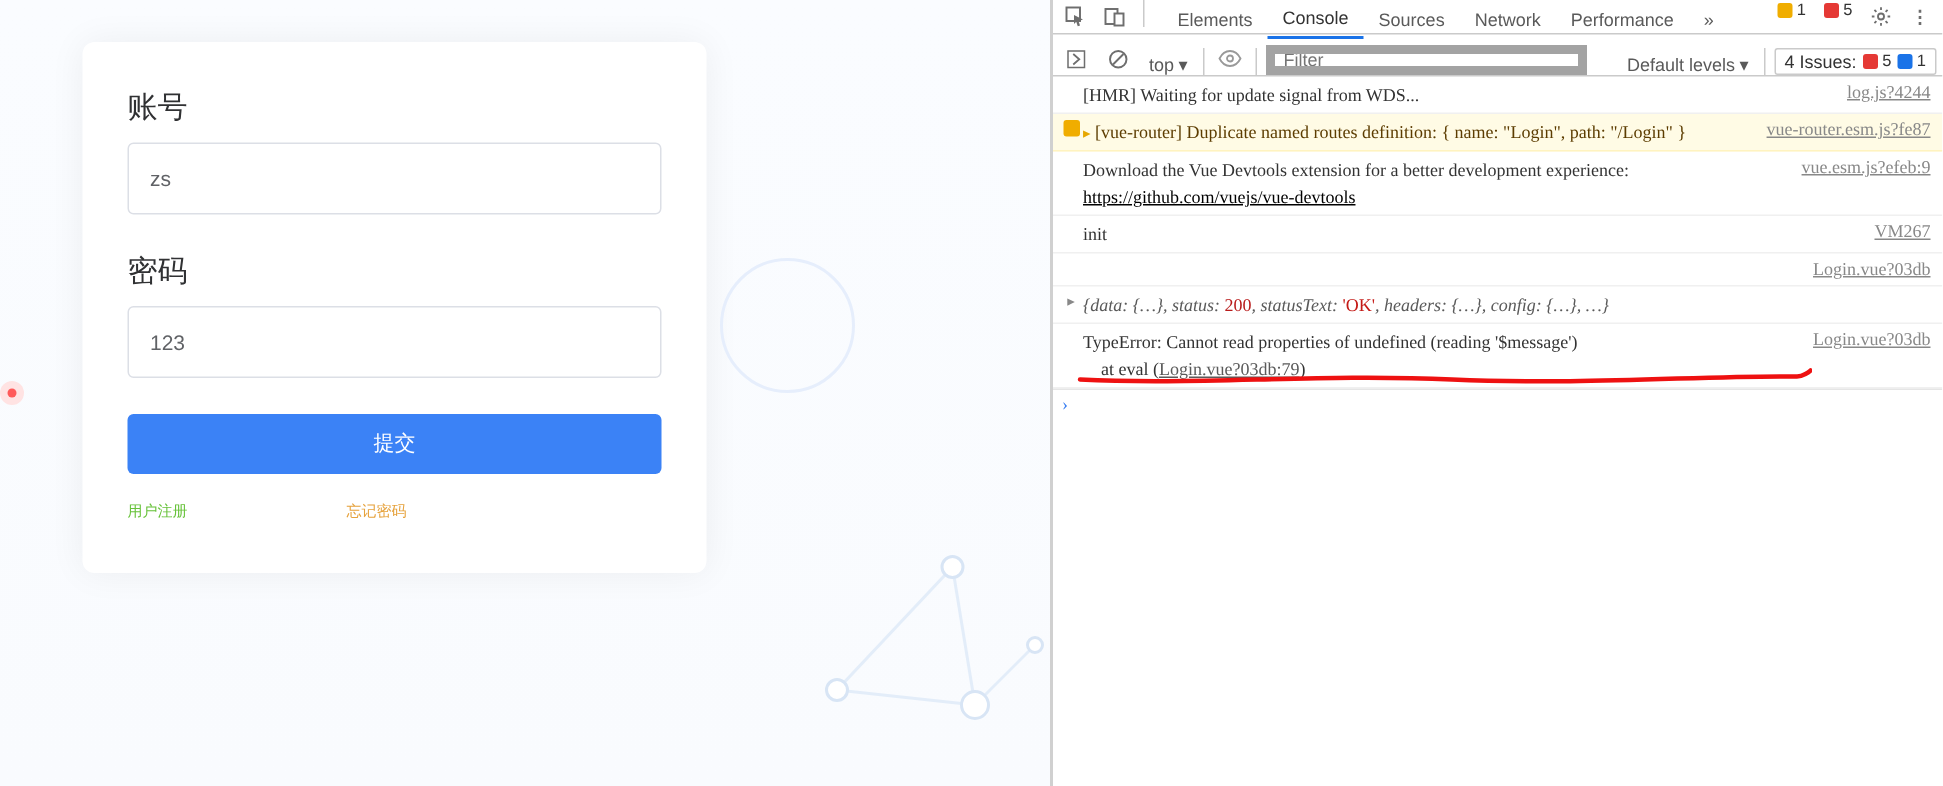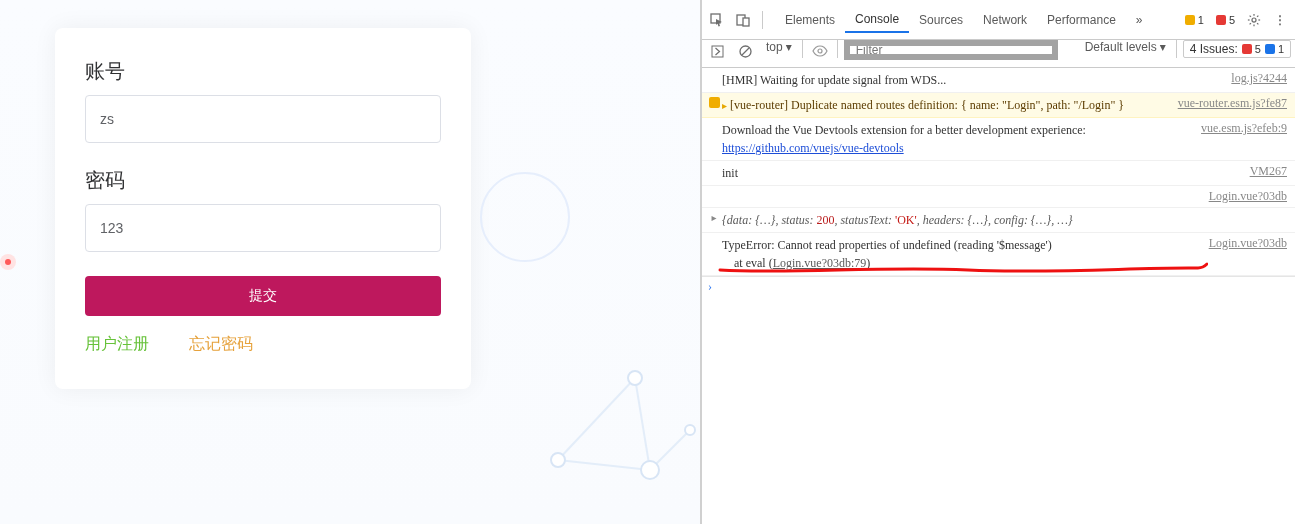--- a/index.html
+++ b/index.html
@@ -4,57 +4,57 @@
   <style>
     *{box-sizing:border-box;margin:0;padding:0}
     body{font-family:-apple-system,BlinkMacSystemFont,"Segoe UI",Roboto,"Helvetica Neue",Arial,sans-serif;width:1295px;height:524px;overflow:hidden;background:#fff}
     .main{display:flex;width:100%;height:100%}
     
     .left{flex:0 0 700px;position:relative;background:linear-gradient(#fafcff,#f9fbfe);padding-top:28px;padding-left:55px}
     .card{width:416px;border-radius:8px;background:#fff;box-shadow:0 0 24px rgba(0,0,0,.06);padding:30px 30px 34px}
     .card h2{text-align:center;font-size:20px;color:#303133;margin-bottom:30px;font-weight:700}
     .lbl{font-size:20px;color:#303133;margin-bottom:10px}
     .inp{width:100%;height:48px;padding:0 14px;border:1px solid #dcdfe6;border-radius:4px;font-size:14px;color:#606266;outline:none;margin-bottom:24px}
-    .btn{width:100%;height:40px;background:#be185d;border:none;border-radius:4px;color:#fff;font-size:14px;cursor:pointer;margin-bottom:18px}
-    .links{display:flex;gap:40px;font-size:16px}
+    .btn{width:100%;height:40px;background:#3b82f6;border:none;border-radius:4px;color:#fff;font-size:14px;cursor:pointer;margin-bottom:18px}
+    .links{display:flex;gap:106px;font-size:10px}
     .lnk-register{color:#67c23a;cursor:pointer}
     .lnk-forgot{color:#e6a23c;cursor:pointer}
     .dot-red{position:absolute;left:0;top:254px;width:16px;height:16px;border-radius:50%;background:#ffe3e3}
     .dot-red::after{content:"";position:absolute;left:5px;top:5px;width:6px;height:6px;border-radius:50%;background:#ff5a5a}
     .circ-line{position:absolute;left:480px;top:172px;width:90px;height:90px;border:2px solid #e6eefc;border-radius:50%}
     .graph{position:absolute;left:540px;top:370px;width:160px;height:150px}
     .graph circle.nd{fill:#fff;stroke:#d8e5f5;stroke-width:2}
     .graph line{stroke:#e3edf9;stroke-width:2}
     
     .right{flex:1;border-left:2px solid #d0d0d0;display:flex;flex-direction:column;font-family:"Segoe UI",Tahoma,sans-serif;font-size:12px;color:#333}
-    .topbar{display:flex;align-items:center;height:40px;border-bottom:1px solid #cacaca;padding:0 4px;gap:4px}
+    .topbar{display:flex;align-items:flex-start;height:23px;border-bottom:1px solid #cacaca;padding:0 4px;gap:4px}
     .ico{display:inline-flex;align-items:center;justify-content:center;width:22px;height:22px;color:#6e6e6e;cursor:pointer}
     .tabs{display:flex;align-items:center;gap:0;margin-left:4px}
     .tab{padding:0 10px;height:26px;display:flex;align-items:center;color:#5a5a5a;cursor:pointer}
     .tab.active{border-bottom:2px solid #1a73e8;color:#333}
     .spacer{flex:1}
     .badge{display:inline-flex;align-items:center;gap:3px;font-size:11px;padding:1px 4px;border-radius:2px}
     .badge.warn::before{content:"";width:10px;height:10px;background:#f0ad00;display:inline-block;border-radius:2px}
     .badge.err::before{content:"";width:10px;height:10px;background:#e53935;display:inline-block;border-radius:2px}
     .badge.info::before{content:"";width:10px;height:10px;background:#1a73e8;display:inline-block;border-radius:2px}
-    .subbar{display:flex;align-items:flex-start;height:28px;border-bottom:1px solid #cacaca;padding:0 4px;gap:6px}
+    .subbar{display:flex;align-items:flex-end;height:28px;border-bottom:1px solid #cacaca;padding:0 4px;gap:6px}
     .sel{display:flex;align-items:center;gap:3px;color:#5a5a5a;cursor:pointer;padding:0 4px}
     .eye{width:16px;height:16px;color:#999;cursor:pointer}
     .filter{flex:0 0 214px;height:20px;border:6px solid #a3a3a3;padding:0 6px;font-size:12px;outline:none;color:#333}
     .iss-box{border:1px solid #cacaca;border-radius:2px;padding:1px 6px;display:inline-flex;align-items:center;gap:4px;cursor:pointer}
     .console{flex:1;overflow:auto;font-family:Liberation Serif, serif;font-size:12px}
     .row{display:flex;align-items:flex-start;border-bottom:1px solid #f0f0f0;padding:3px 8px 3px 4px}
     .row.warn{background:#fffbe5;color:#5c3c00;border-bottom:1px solid #fff3c0}
     .gutter{width:16px;flex:0 0 16px;display:flex;justify-content:center;padding-top:1px}
     .tri{cursor:pointer;font-size:10px;color:#888}
     .tri.warn{color:#e6a700}
     .warn-ico{width:11px;height:11px;background:#f0ad00;border-radius:2px;display:inline-block}
     .msg{flex:1;white-space:pre-wrap;line-height:1.5}
     .src{color:#888;text-decoration:underline;cursor:pointer;white-space:nowrap;padding-left:8px}
-    .link-in{color:#1d4ed8;text-decoration:underline;cursor:pointer}
+    .link-in{color:#000000;text-decoration:underline;cursor:pointer}
     .obj{font-style:italic;color:#5a5a5a}
     .obj .num{color:#b91c1c;font-style:normal}
     .obj .str{color:#c41a16;font-style:normal}
     .err-txt{color:#333}
     .prompt{color:#367cf1;border-top:1px solid #e5e5e5;padding:2px 6px}
     .anno{position:absolute}
     .gear{width:14px;height:14px}
   </style>
 </head>
 <body>

